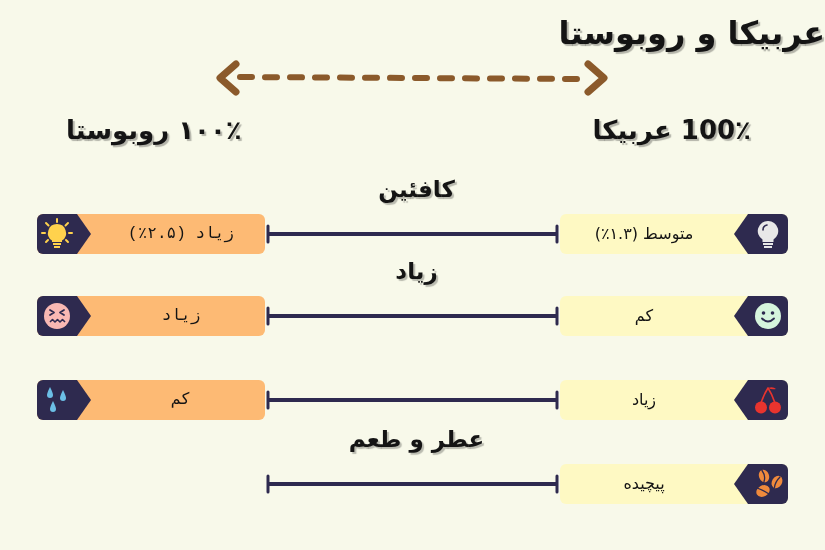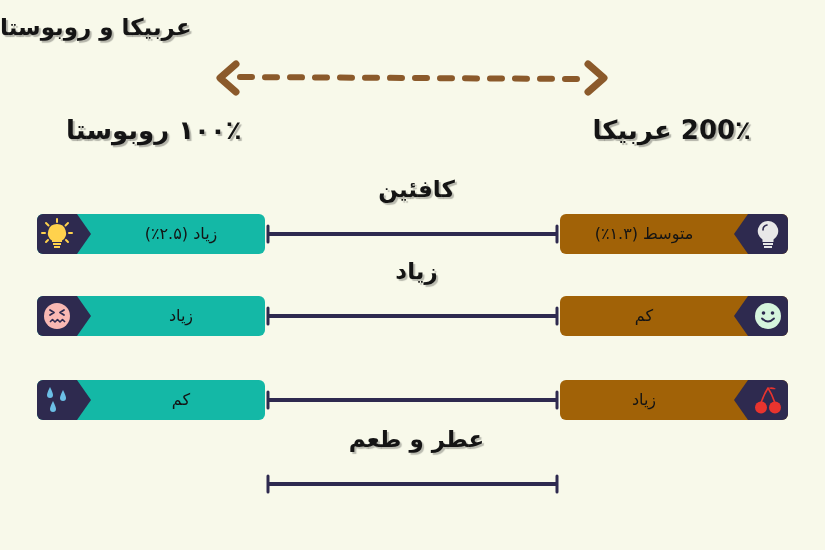--- a/index.html
+++ b/index.html
@@ -12,22 +12,22 @@
       background: #f8f9ea;
       position: relative;
       overflow: hidden;
       font-family: "DejaVu Sans", sans-serif;
       color: #141414;
     }
     .title {
       position: absolute;
       left: 0; right: 0;
       top: 14px;
-      text-align: left;
-      font-size: 23px;
+      text-align: right;
+      font-size: 32px;
       font-weight: bold;
       direction: rtl;
       text-shadow: 2px 2px 1px rgba(0,0,0,0.28);
     }
     .arrow {
       position: absolute;
       left: 214px;
       top: 58px;
       width: 396px;
       height: 40px;
@@ -64,25 +64,26 @@
     .pill {
       position: absolute;
       top: 38px;
       height: 40px;
       width: 228px;
       border-radius: 6px;
       box-sizing: border-box;
     }
     .pill.left {
       left: 37px;
-      background: #14b8a6;
+      background: #fdba74;
+      font-family: Liberation Mono, monospace;
     }
     .pill.right {
       left: 560px;
-      background: #a16207;
+      background: #fef9c3;
     }
     .pill-text {
       position: absolute;
       top: 0;
       height: 40px;
       line-height: 40px;
       font-size: 16px;
       direction: rtl;
       text-align: center;
       white-space: nowrap;
@@ -121,21 +122,21 @@
 
 <div class="title">عربیکا و روبوستا</div>
 
 <svg class="arrow" viewBox="0 0 396 40">
   <path d="M22 6 L6 20 L22 34" fill="none" stroke="#8b5a2b" stroke-width="7" stroke-linecap="round" stroke-linejoin="round"></path>
   <path d="M374 6 L390 20 L374 34" fill="none" stroke="#8b5a2b" stroke-width="7" stroke-linecap="round" stroke-linejoin="round"></path>
   <line x1="26" y1="19" x2="370" y2="21" stroke="#8b5a2b" stroke-width="6" stroke-linecap="round" stroke-dasharray="12 13"></line>
 </svg>
 
 <div class="col-head left">۱۰۰٪ روبوستا</div>
-<div class="col-head right">200٪ عربیکا</div>
+<div class="col-head right">100٪ عربیکا</div>
 
 <div class="row" style="top:176px;">
   <div class="attr-label">کافئین</div>
 
   <div class="pill left">
     <div class="tag">
       <svg class="shape" width="54" height="40" viewBox="0 0 54 40">
           <path d="M6 0 H40 L54 20 L40 40 H6 A6 6 0 0 1 0 34 V6 A6 6 0 0 1 6 0 Z" fill="#2e2a4f"></path>
         </svg>
       <svg class="icon" viewBox="0 0 32 32">
@@ -259,13 +260,33 @@
 <div class="row" style="top:426px;">
   <div class="attr-label">عطر و طعم</div>
 
 
   <svg class="connector" viewBox="0 0 295 40">
     <line x1="3" y1="20" x2="292" y2="20" stroke="#2e2a4f" stroke-width="4"></line>
     <line x1="3" y1="12" x2="3" y2="28" stroke="#2e2a4f" stroke-width="3" stroke-linecap="round"></line>
     <line x1="292" y1="12" x2="292" y2="28" stroke="#2e2a4f" stroke-width="3" stroke-linecap="round"></line>
   </svg>
 
+  <div class="pill right">
+    <div class="pill-text">پیچیده</div>
+    <div class="tag">
+      <svg class="shape" width="54" height="40" viewBox="0 0 54 40">
+          <path d="M48 0 H14 L0 20 L14 40 H48 A6 6 0 0 0 54 34 V6 A6 6 0 0 0 48 0 Z" fill="#2e2a4f"></path>
+        </svg>
+      <svg class="icon" viewBox="0 0 32 32">
+        <g fill="#ef8a3c">
+          <ellipse cx="12" cy="8" rx="5" ry="6.5" transform="rotate(-20 12 8)"></ellipse>
+          <ellipse cx="25" cy="14" rx="5" ry="6.5" transform="rotate(30 25 14)"></ellipse>
+          <ellipse cx="11" cy="23" rx="5.5" ry="7" transform="rotate(60 11 23)"></ellipse>
+        </g>
+        <g fill="none" stroke="#2e2a4f" stroke-width="1.3" stroke-linecap="round">
+          <path d="M10 2.5 Q14 8 12 13.5"></path>
+          <path d="M28 9 Q23 14 22.5 19.5"></path>
+          <path d="M5 20 Q11 22 17 26"></path>
+        </g>
+      </svg>
+    </div>
+  </div>
 </div>
 
 </body></html>

